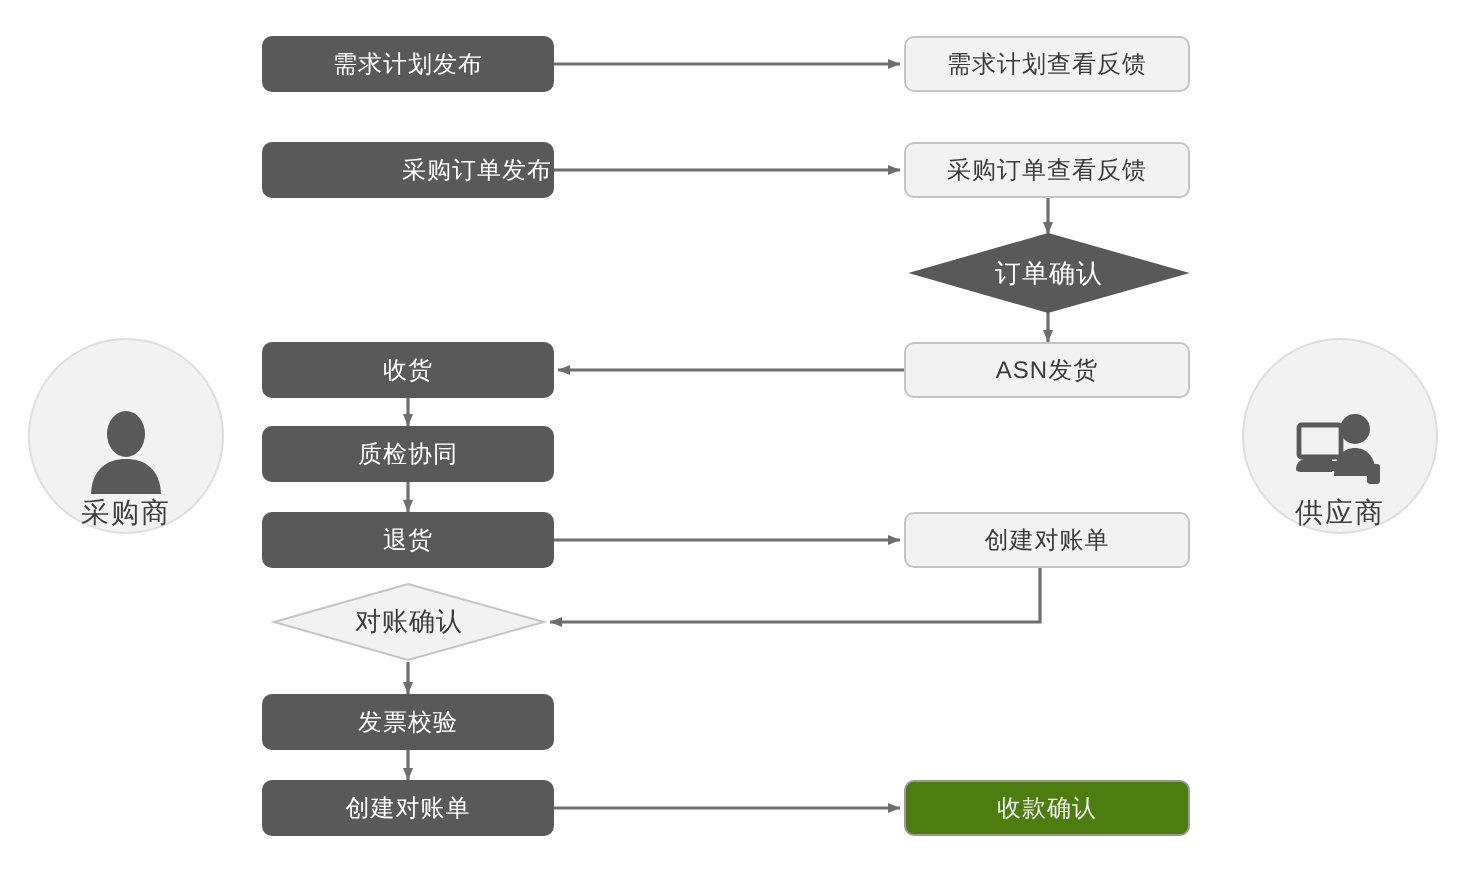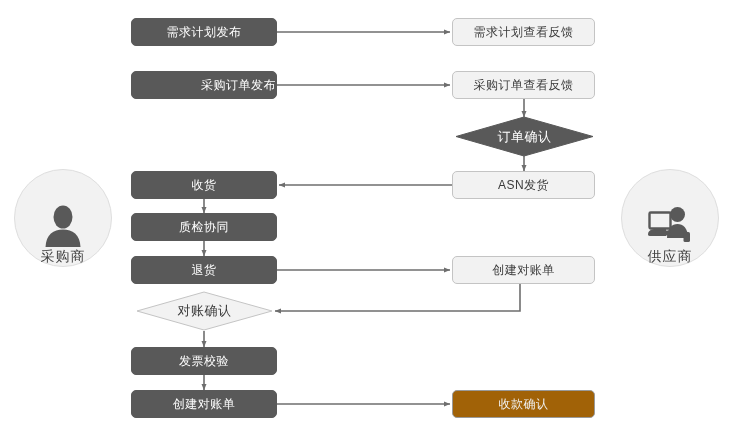--- a/index.html
+++ b/index.html
@@ -35,21 +35,21 @@
     letter-spacing: 0.5px;
     text-align: center;
     white-space: nowrap;
   }
   .node.dark {
     background: #595959;
     color: #ffffff;
     border: 1px solid #595959;
   }
   .node.mid {
-    background: #a16207;
+    background: #4d7c0f;
     color: #f0f0f0;
     border: 1px solid #9a9a9a;
   }
   .node.light {
     background: #f2f2f2;
     color: #3a3a3a;
     border: 1px solid #c4c4c4;
   }
   .diamond-label {
     position: absolute;

